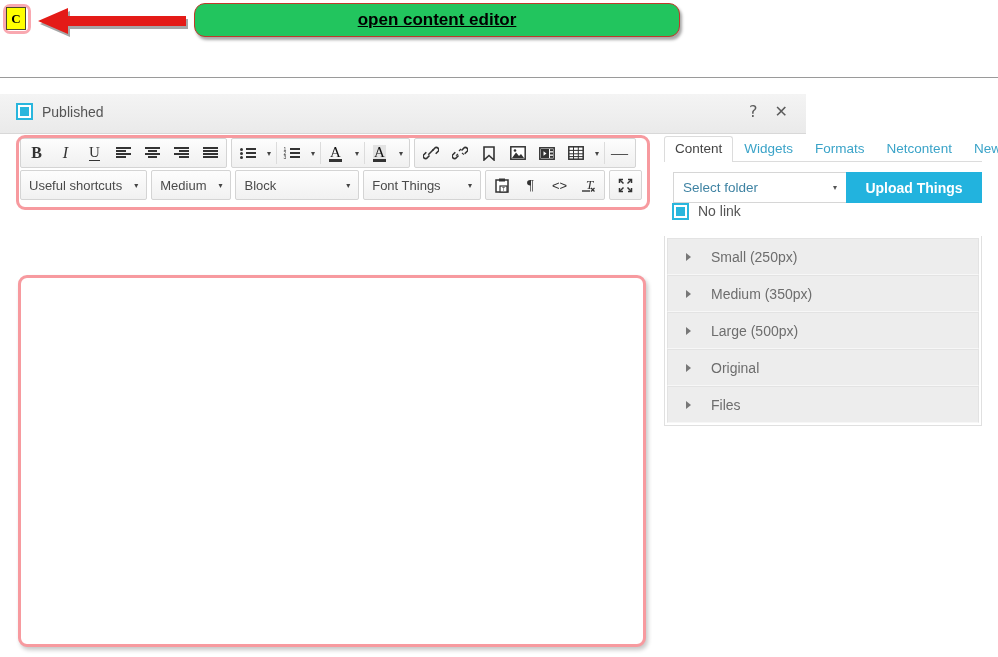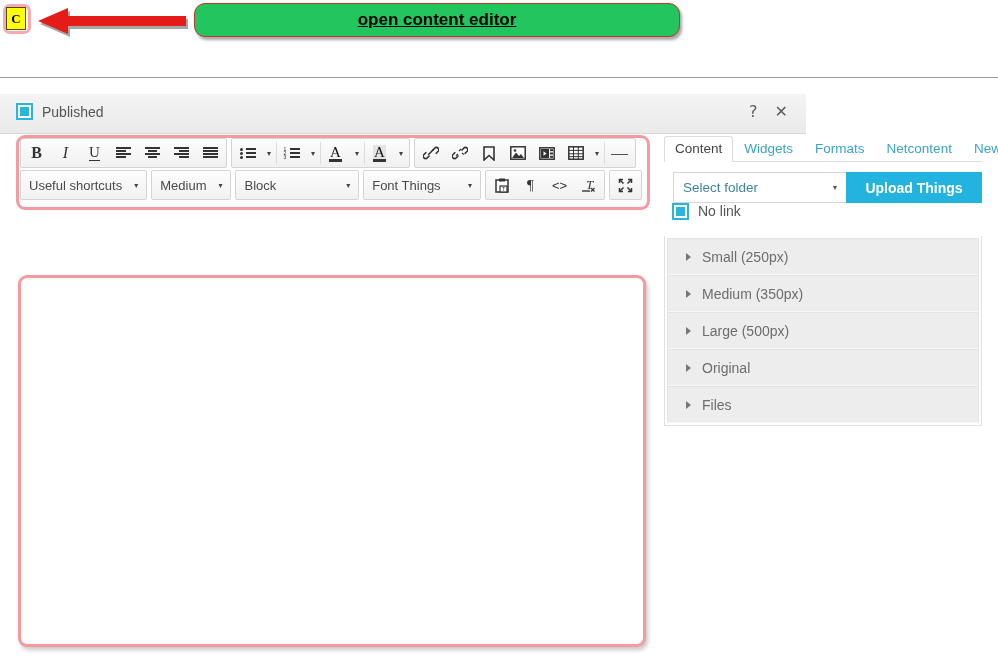--- a/index.html
+++ b/index.html
@@ -331,21 +331,21 @@
 
   .acc-item {
     height: 37px;
     background: #ededed;
     border: 1px solid #e3e3e3;
     border-bottom: 1px solid #f7f7f7;
     box-sizing: border-box;
     display: flex;
     align-items: center;
     padding-left: 18px;
-    gap: 11px;
+    gap: 20px;
     cursor: pointer;
   }
   .acc-item .tri {
     width: 0; height: 0;
     border-left: 5px solid #777;
     border-top: 4px solid transparent;
     border-bottom: 4px solid transparent;
   }
   .acc-item .acc-label {
     font-size: 14px;

